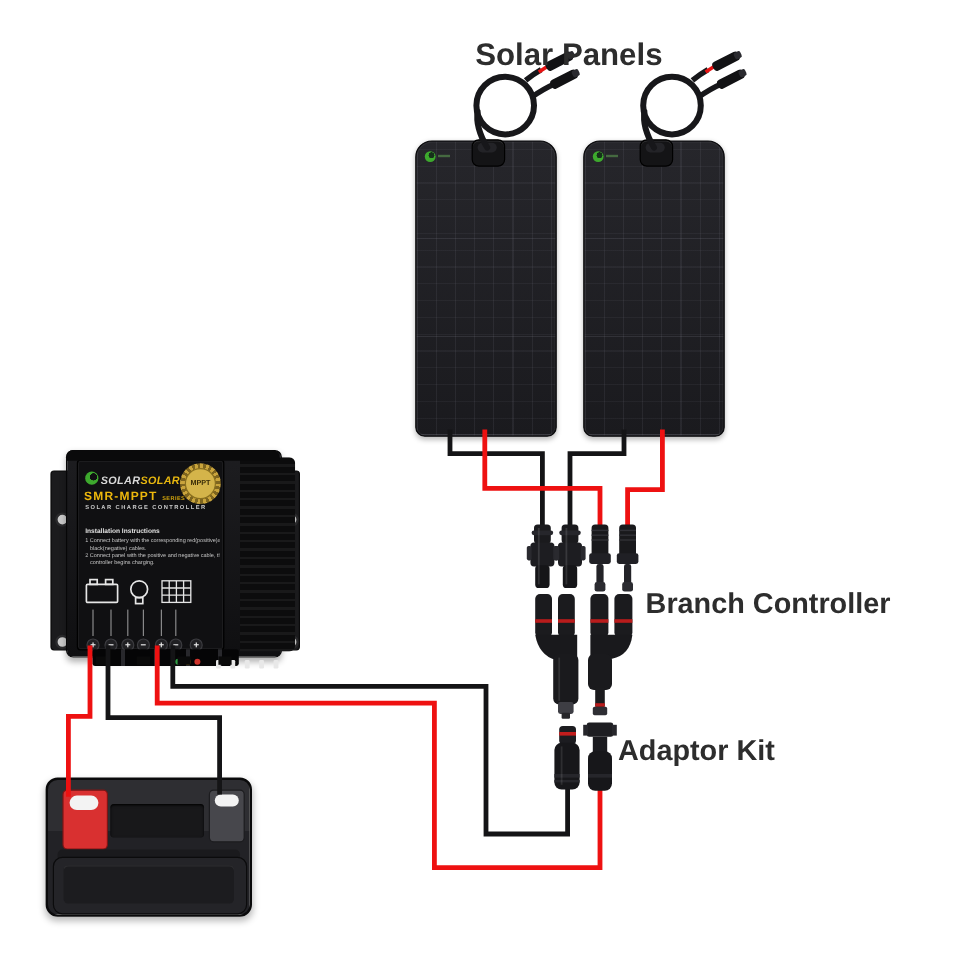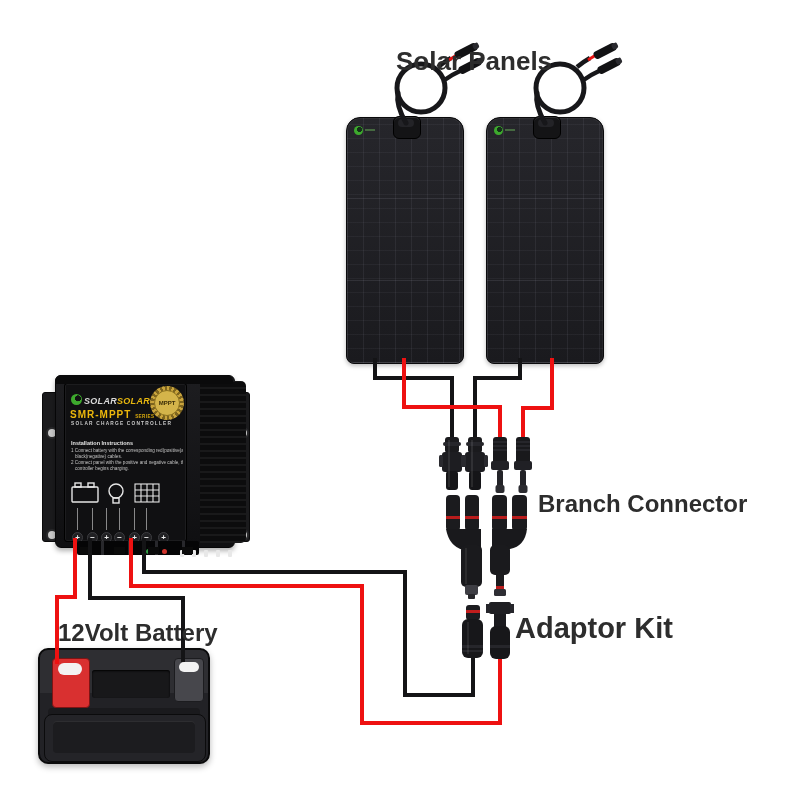--- a/index.html
+++ b/index.html
@@ -94,24 +94,23 @@
   .bat-slab:after{content:"";position:absolute;left:8px;top:6px;width:142px;height:32px;
     background:#1c1c1f;border-radius:4px;box-shadow:inset 0 1px 0 rgba(255,255,255,.08);}
 
   svg.layer{position:absolute;left:0;top:0;z-index:5;pointer-events:none;}
 </style>
 </head>
 <body>
 
 <div id="stage">
 
-  <div class="lbl" style="left:396px;top:30px;font-size:26px;margin-top:16px;">Solar Panels</div>
-  <div class="lbl" style="left:58px;top:619px;font-size:24px;">12Volt Battery</div>
-  <div class="lbl" style="left:538px;top:490px;font-size:24px;">Branch Connector</div>
-  <div class="lbl" style="left:515px;top:612px;font-size:29px;">Adaptor Kit</div>
+  <div class="lbl" style="left:396px;top:30px;font-size:26px;">Solar Panels</div>
+  <div class="lbl" style="left:538px;top:490px;font-size:24px;">Branch Controller</div>
+  <div class="lbl" style="left:515px;top:612px;font-size:24px;">Adaptor Kit</div>
 
   <div class="panel" style="left:346px;">
     <div class="jbox"></div>
     <div class="plogo"></div>
   </div>
   <div class="panel" style="left:486px;">
     <div class="jbox"></div>
     <div class="plogo"></div>
   </div>
 

